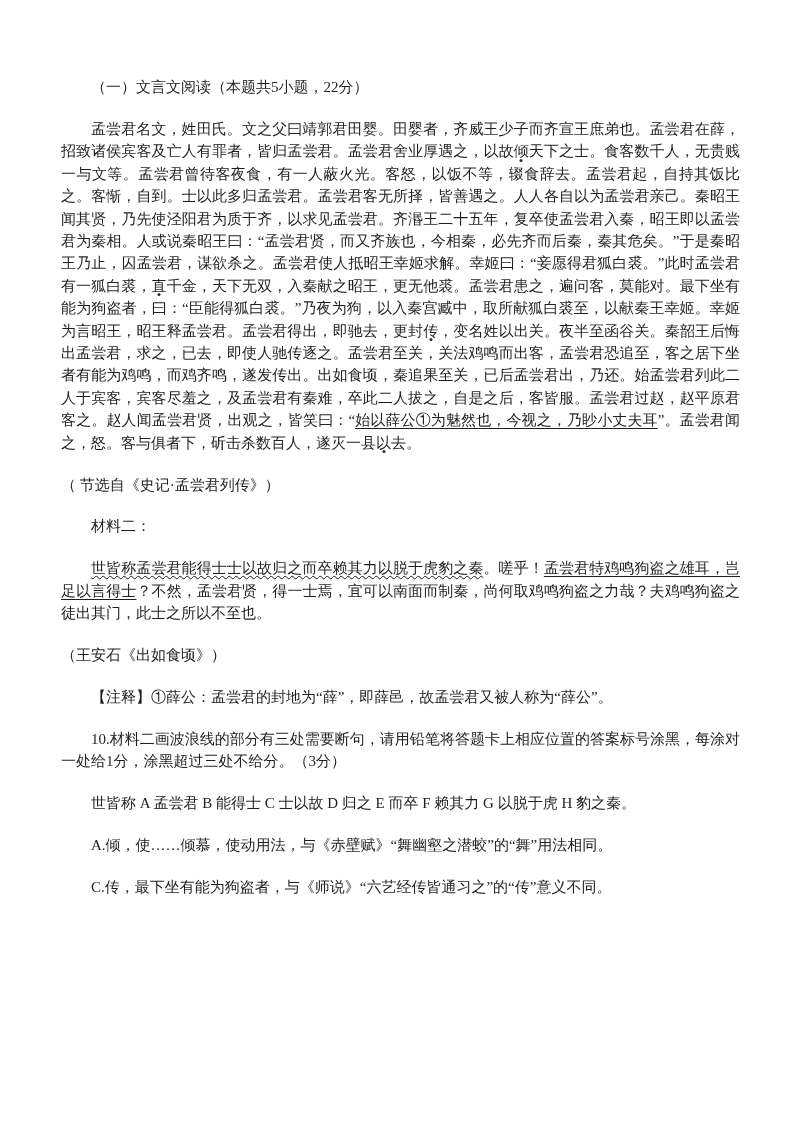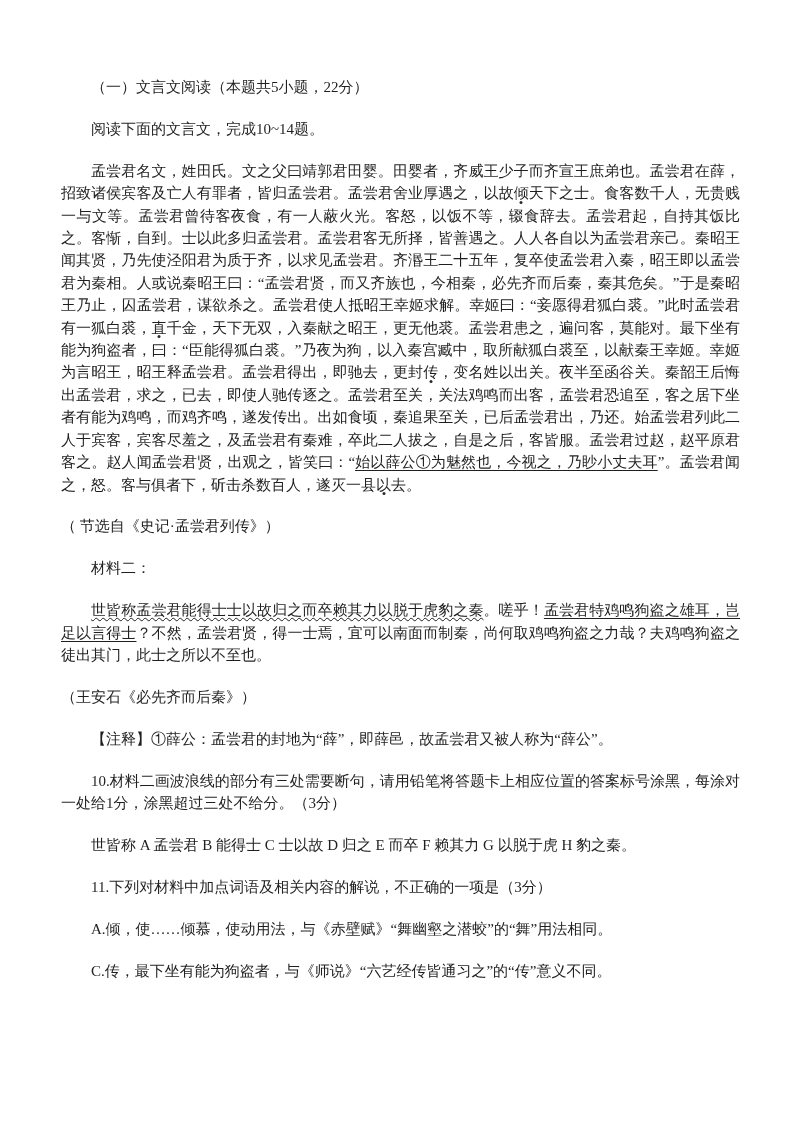--- a/index.html
+++ b/index.html
@@ -48,39 +48,37 @@
     transform:translateX(-50%);
   }
 </style>
 </head>
 <body>
 
 <div class="page">
 
   <p class="para indent">（一）文言文阅读（本题共5小题，22分）</p>
 
-  <p class="para indent">阅读下面的文言文，完成10~14题。</p>
 
 
   <p class="para indent"><span>孟尝君名文，姓田氏。文之父曰靖郭君田婴。田婴者，齐威王少子而齐宣王庶弟也。孟尝君在薛，招致诸侯宾客及亡人有罪者，皆归孟尝君。孟尝君舍业厚遇之，以故</span><span class="d">倾</span><span>天下之士。食客数千人，无贵贱一与文等。孟尝君曾待客夜食，有一人蔽火光。客怒，以饭不等，辍食辞去。孟尝君起，自持其饭比之。客惭，自到。士以此多归孟尝君。孟尝君客无所择，皆善遇之。人人各自以为孟尝君亲己。秦昭王闻其贤，乃先使泾阳君为质于齐，以求见孟尝君。齐湣王二十五年，复卒使孟尝君入秦，昭王即以孟尝君为秦相。人或说秦昭王曰：“孟尝君贤，而又齐族也，今相秦，必先齐而后秦，秦其危矣。”于是秦昭王乃止，囚孟尝君，谋欲杀之。孟尝君使人抵昭王幸姬求解。幸姬曰：“妾愿得君狐白裘。”此时孟尝君有一狐白裘，</span><span class="d">直</span><span>千金，天下无双，入秦献之昭王，更无他裘。孟尝君患之，遍问客，莫能对。最下坐有能为狗盗者，曰：“臣能得狐白裘。”乃夜为狗，以入秦宫臧中，取所献狐白裘至，以献秦王幸姬。幸姬为言昭王，昭王释孟尝君。孟尝君得出，即驰去，更封</span><span class="d">传</span><span>，变名姓以出关。夜半至函谷关。秦韶王后悔出孟尝君，求之，已去，即使人驰传逐之。孟尝君至关，关法鸡鸣而出客，孟尝君恐追至，客之居下坐者有能为鸡鸣，而鸡齐鸣，遂发传出。出如食顷，秦追果至关，已后孟尝君出，乃还。始孟尝君列此二人于宾客，宾客尽羞之，及孟尝君有秦难，卒此二人拔之，自是之后，客皆服。孟尝君过赵，赵平原君客之。赵人闻孟尝君贤，出观之，皆笑曰：“</span><span class="u">始以薛公①为魅然也，今视之，乃眇小丈夫耳</span><span>”。孟尝君闻之，怒。客与俱者下，斫击杀数百人，遂灭一县</span><span class="d">以</span><span>去。</span></p>
 
   <p class="para right">（ 节选自《史记·孟尝君列传》）</p>
 
   <p class="para indent">材料二：</p>
 
   <p class="para indent"><span class="w">世皆称孟尝君能得士士以故归之而卒赖其力以脱于虎豹之秦</span><span>。嗟乎！</span><span class="u">孟尝君特鸡鸣狗盗之雄耳，岂足以言得士</span><span>？不然，孟尝君贤，得一士焉，宜可以南面而制秦，尚何取鸡鸣狗盗之力哉？夫鸡鸣狗盗之徒出其门，此士之所以不至也。</span></p>
 
-  <p class="para right">（王安石《必先齐而后秦》）</p>
+  <p class="para right">（王安石《出如食顷》）</p>
 
   <p class="para indent">【注释】①薛公：孟尝君的封地为“薛”，即薛邑，故孟尝君又被人称为“薛公”。</p>
 
   <p class="para indent">10.材料二画波浪线的部分有三处需要断句，请用铅笔将答题卡上相应位置的答案标号涂黑，每涂对一处给1分，涂黑超过三处不给分。（3分）</p>
 
   <p class="para indent">世皆称 A 孟尝君 B 能得士 C 士以故 D 归之 E 而卒 F 赖其力 G 以脱于虎 H 豹之秦。</p>
 
-  <p class="para indent">11.下列对材料中加点词语及相关内容的解说，不正确的一项是（3分）</p>
 
   <p class="para indent">A.倾，使……倾慕，使动用法，与《赤壁赋》“舞幽壑之潜蛟”的“舞”用法相同。</p>
 
 
   <p class="para indent">C.传，最下坐有能为狗盗者，与《师说》“六艺经传皆通习之”的“传”意义不同。</p>
 
 </div>
 
 </body></html>

